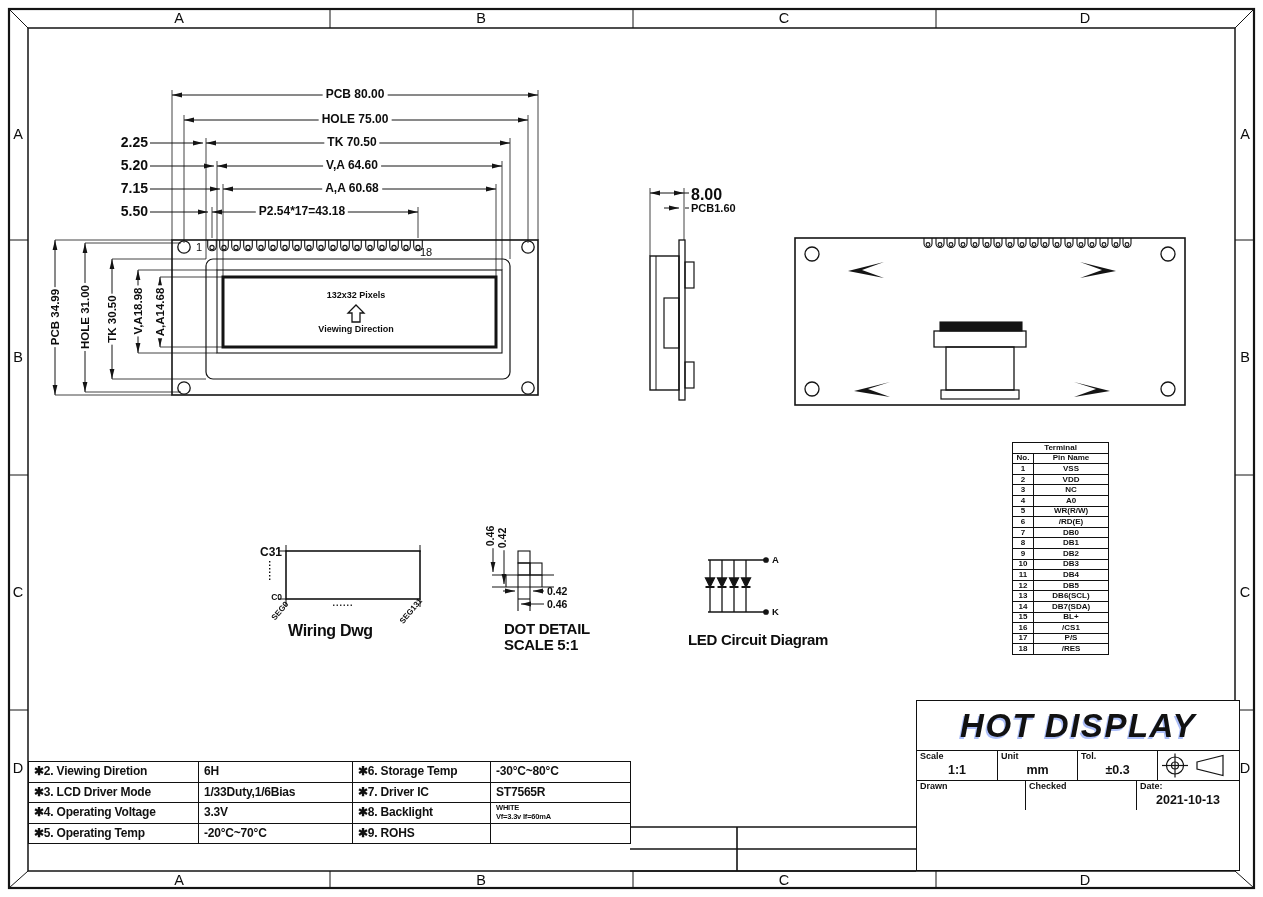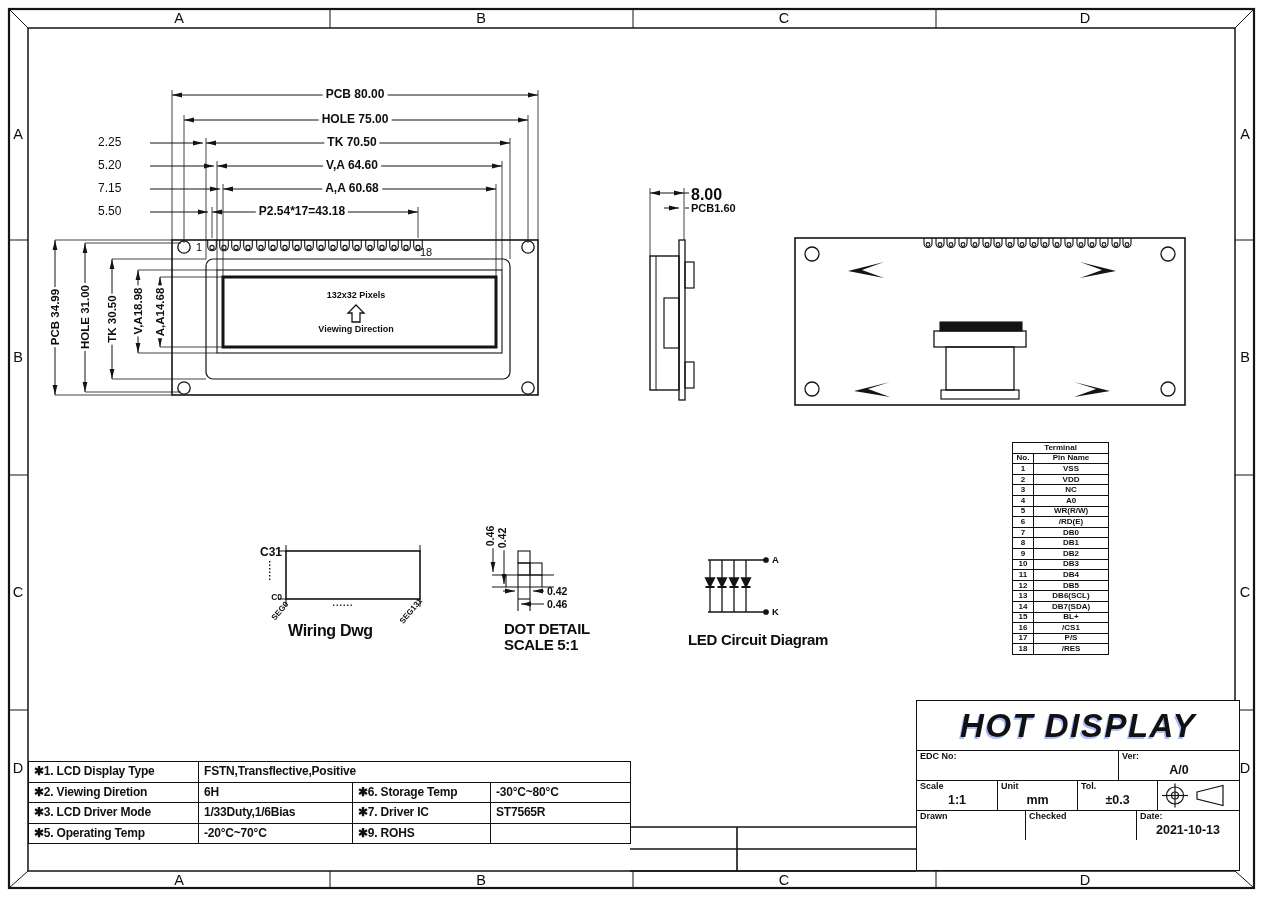--- a/index.html
+++ b/index.html
@@ -3,21 +3,21 @@
 <meta charset="utf-8">
 <style>
   html,body{margin:0;padding:0;background:#fff;}
   .sheet{position:relative;width:1263px;height:897px;background:#fff;overflow:hidden;
          font-family:"Liberation Sans",sans-serif;color:#111;}
   svg{position:absolute;left:0;top:0;z-index:1;}
   .t{position:absolute;z-index:2;white-space:nowrap;color:#0d0d0d;
      font-family:"Liberation Sans",sans-serif;}
   .diml{font-weight:700;font-size:12px;line-height:13px;background:#fff;padding:0 3px;
         transform:translateX(-50%);}
-  .off{font-weight:400;font-size:12px;line-height:13px;width:50px;text-align:left;}
+  .off{font-weight:700;font-size:14px;line-height:13px;width:50px;text-align:right;}
   .vdim{font-weight:700;font-size:11.5px;line-height:12px;background:#fff;padding:0 2px;
         transform:translate(-50%,-50%) rotate(-90deg);}
   .rot90{transform:translate(-50%,-50%) rotate(90deg);}
   .rotseg{transform:translate(-50%,-50%) rotate(-50deg);font-weight:700;font-size:8px;}
   .zl{font-size:14.5px;line-height:15px;transform:translate(-50%,-50%);}
   .cap{font-weight:600;font-size:15px;letter-spacing:-0.3px;}
   .sm{font-weight:700;font-size:9px;}
   .pin{font-size:11px;font-weight:400;}
   
   .term{position:absolute;left:1012px;top:442px;z-index:2;border-collapse:collapse;
@@ -452,56 +452,52 @@
 </table>
 
 <table class="spec">
   <colgroup>
         <col style="width:170px">
         <col style="width:154px">
         <col style="width:138px">
         <col style="width:140px">
       </colgroup>
   <tbody>
-        <tr>
-    <td>✱1. LCD Display Type</td>
-    <td colspan="3">FSTN,Transflective,Positive</td>
-  </tr>
   <tr>
     <td>✱2. Viewing Diretion</td>
     <td>6H</td>
     <td>✱6. Storage Temp</td>
     <td>-30°C~80°C</td>
   </tr>
   <tr>
     <td>✱3. LCD Driver Mode</td>
     <td>1/33Duty,1/6Bias</td>
     <td>✱7. Driver IC</td>
     <td>ST7565R</td>
   </tr>
   <tr>
+    <td>✱4. Operating Voltage</td>
+    <td>3.3V</td>
+    <td>✱8. Backlight</td>
+    <td>
+      <div class="tiny">WHITE</div>
+      <div class="tiny">Vf=3.3v If=60mA</div>
+    </td>
+  </tr>
+  <tr>
     <td>✱5. Operating Temp</td>
     <td>-20°C~70°C</td>
     <td>✱9. ROHS</td>
     <td></td>
   </tr>
 </tbody>
     </table>
 
 <div class="tblock">
   <div class="tbrow company">HOT DISPLAY</div>
-  <div class="tbrow" style="height:30px">
-    <div class="tbcell" style="width:201px">
-      <span class="cl">EDC No:</span>
-    </div>
-    <div class="tbcell" style="flex:1">
-      <span class="cl">Ver:</span>
-      <div class="cv2">A/0</div>
-    </div>
-  </div>
   <div class="tbrow" style="height:30px">
     <div class="tbcell" style="width:80px">
       <span class="cl">Scale</span>
       <div class="cv2">1:1</div>
     </div>
     <div class="tbcell" style="width:80px">
       <span class="cl">Unit</span>
       <div class="cv2">mm</div>
     </div>
     <div class="tbcell" style="width:80px">

